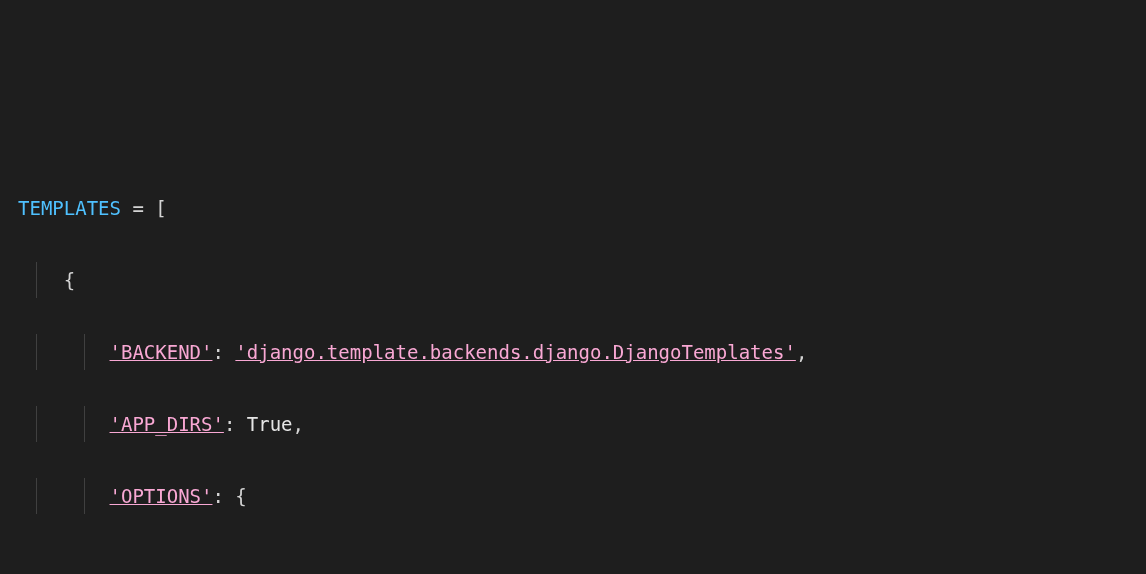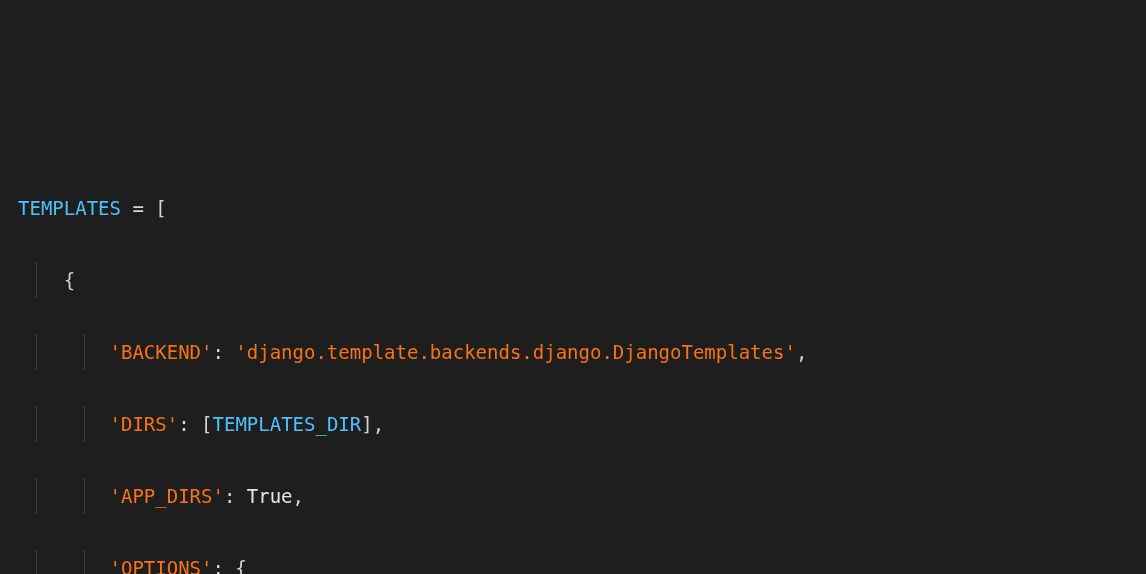--- a/index.html
+++ b/index.html
@@ -17,34 +17,33 @@
   }
   .line { position: relative; }
   .gcol {
     position: absolute;
     top: 0; bottom: 0;
     width: 1px;
     background: #404040;
   }
   .variable { color: #4fc1ff; }   
   .keyword  { color: #e5e5e5; }   
-  .string   { color: #f97316; }   
+  .string   { color: #f9a8d4; text-decoration: underline; }   
   .punct    { color: #d4d4d4; }   
   .op       { color: #d4d4d4; }
 </style>
 </head>
 <body>
 
 
 
 <div>
 <div class="line"><span class="variable">TEMPLATES</span><span class="op"> = </span><span class="punct">[</span></div>
 <div class="line"><span class="gcol" style="left:18px"></span>    <span class="punct">{</span></div>
 <div class="line"><span class="gcol" style="left:18px"></span><span class="gcol" style="left:66px"></span>        <span class="string">'BACKEND'</span><span class="punct">: </span><span class="string">'django.template.backends.django.DjangoTemplates'</span><span class="punct">,</span></div>
-<div class="line"><span class="gcol" style="left:18px"></span><span class="gcol" style="left:66px"></span>        <span class="string">'DIRS'</span><span class="punct">: </span><span class="punct">[</span><span class="variable">TEMPLATES_DIR</span><span class="punct">]</span><span class="punct">,</span></div>
 <div class="line"><span class="gcol" style="left:18px"></span><span class="gcol" style="left:66px"></span>        <span class="string">'APP_DIRS'</span><span class="punct">: </span><span class="keyword">True</span><span class="punct">,</span></div>
 <div class="line"><span class="gcol" style="left:18px"></span><span class="gcol" style="left:66px"></span>        <span class="string">'OPTIONS'</span><span class="punct">: </span><span class="punct">{</span></div>
 
 
 
 
 
 
 
 

